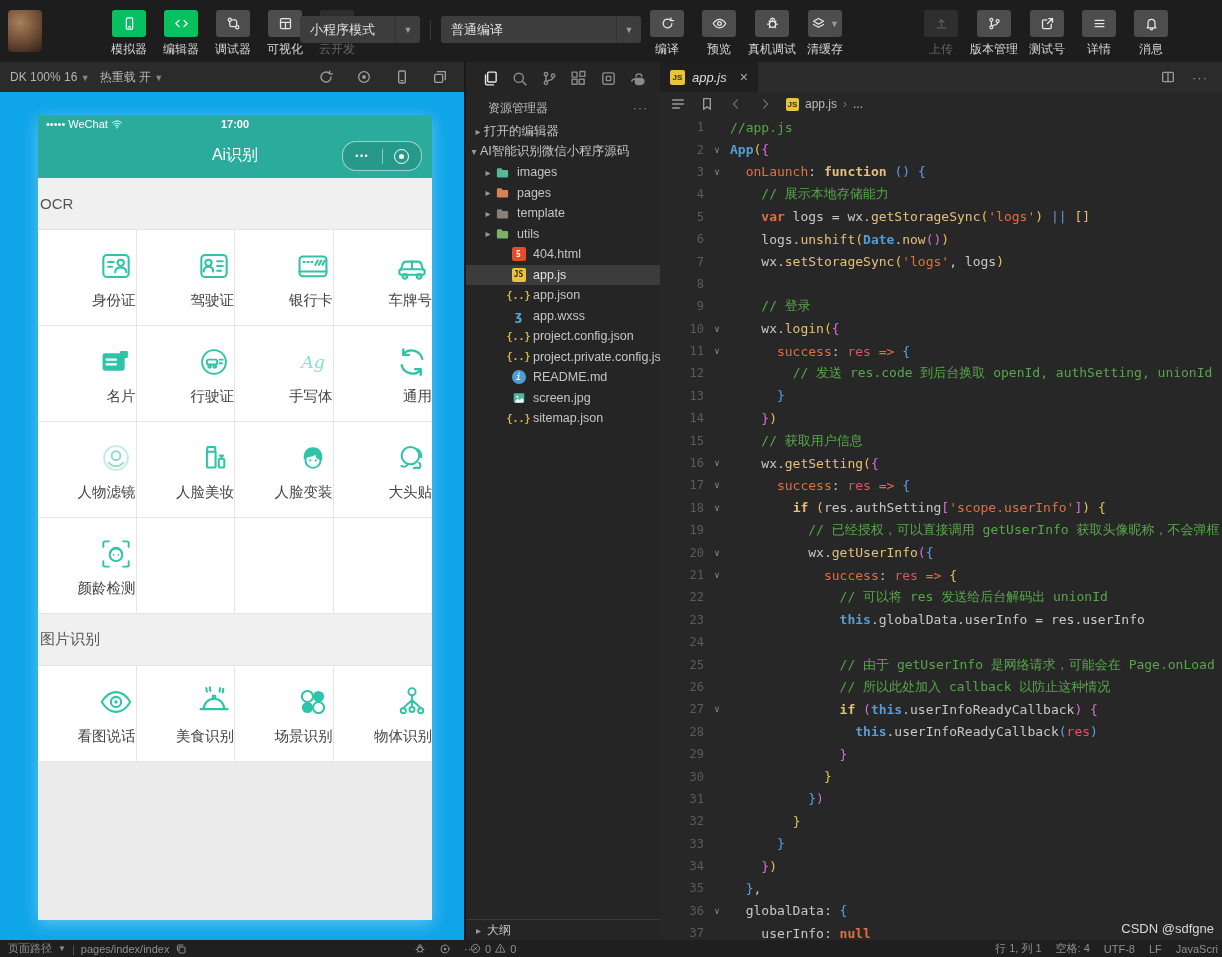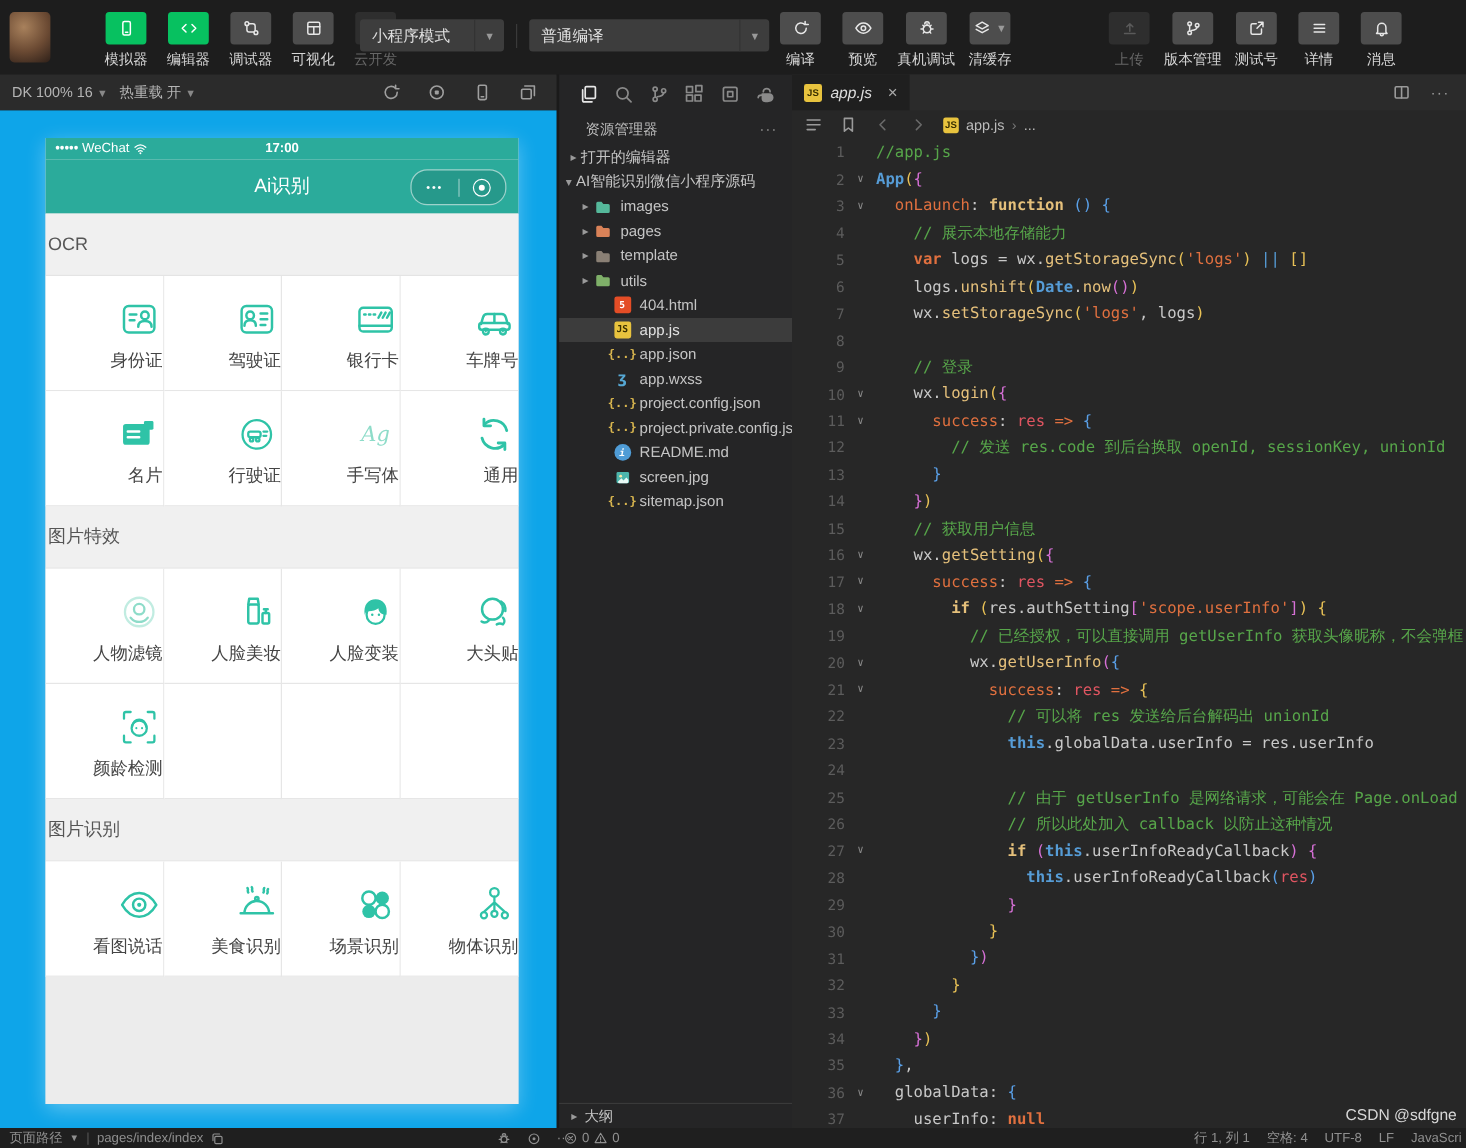--- a/index.html
+++ b/index.html
@@ -111,21 +111,21 @@
   .sb-problems .ic{width:11px;height:11px;}
   .sb-right{right:4px;gap:14px;white-space:nowrap;}
 </style>
 </head>
 <body>
 
 <div id="root">
 
   <div class="topbar">
     <div class="avatar"></div>
-    <div class="tb-group" id="tb-left" style="left:82px">
+    <div class="tb-group" id="tb-left" style="left:106px">
         <div class="tb-item">
           <div class="tb-btn green">
             <span class="ic">
               <svg viewBox="0 0 24 24" fill="none" stroke="currentColor" stroke-width="2" stroke-linecap="round" stroke-linejoin="round">
                 <rect x="7" y="3" width="10" height="18" rx="2"></rect>
                 <path d="M10.5 17.5h3"></path>
               </svg>
             </span>
           </div>
           <div class="tb-label">模拟器</div>
@@ -434,21 +434,20 @@
               <div class="gicon">
                 <svg viewBox="0 0 48 48" fill="none" stroke="currentColor" stroke-width="3" stroke-linecap="round" stroke-linejoin="round">
                   <path d="M37 20a14 14 0 0 0-23.5-6.5"></path>
                   <path d="M11 28a14 14 0 0 0 23.5 6.5"></path>
                   <path d="M13 8v7h7M35 40v-7h-7"></path>
                 </svg>
               </div>
               <div class="glabel">通用</div>
             </div>
           </div>
-          <div class="p-sec-header">图片特效</div>
           <div class="p-grid">
             <div class="p-cell">
               <div class="gicon light">
                 <svg viewBox="0 0 48 48" fill="none" stroke="currentColor" stroke-width="2.4" stroke-linecap="round" stroke-linejoin="round">
                   <circle cx="24" cy="24" r="15" opacity=".55"></circle>
                   <circle cx="24" cy="21" r="5.5"></circle>
                   <path d="M15 30c2.5 3 5.5 4.5 9 4.5s6.5-1.5 9-4.5"></path>
                 </svg>
               </div>
               <div class="glabel">人物滤镜</div>
@@ -814,21 +813,21 @@
           <span class="ctext"><span class="wh">    wx.</span><span class="fn">login</span><span class="bY">(</span><span class="bP">{</span></span>
         </div>
         <div class="cline">
           <span class="lnum">11</span>
           <span class="fold">∨</span>
           <span class="ctext"><span class="wh">      </span><span class="prop">success</span><span class="wh">: </span><span class="red">res</span><span class="wh"> </span><span class="op">=&gt;</span><span class="wh"> </span><span class="bB">{</span></span>
         </div>
         <div class="cline">
           <span class="lnum">12</span>
           <span class="fold"></span>
-          <span class="ctext"><span class="wh">        </span><span class="cm">// 发送 res.code 到后台换取 openId, sessionKey, unionId</span></span>
+          <span class="ctext"><span class="wh">        </span><span class="cm">// 发送 res.code 到后台换取 openId, authSetting, unionId</span></span>
         </div>
         <div class="cline">
           <span class="lnum">13</span>
           <span class="fold"></span>
           <span class="ctext"><span class="wh">      </span><span class="bB">}</span></span>
         </div>
         <div class="cline">
           <span class="lnum">14</span>
           <span class="fold"></span>
           <span class="ctext"><span class="wh">    </span><span class="bP">}</span><span class="bY">)</span></span>

